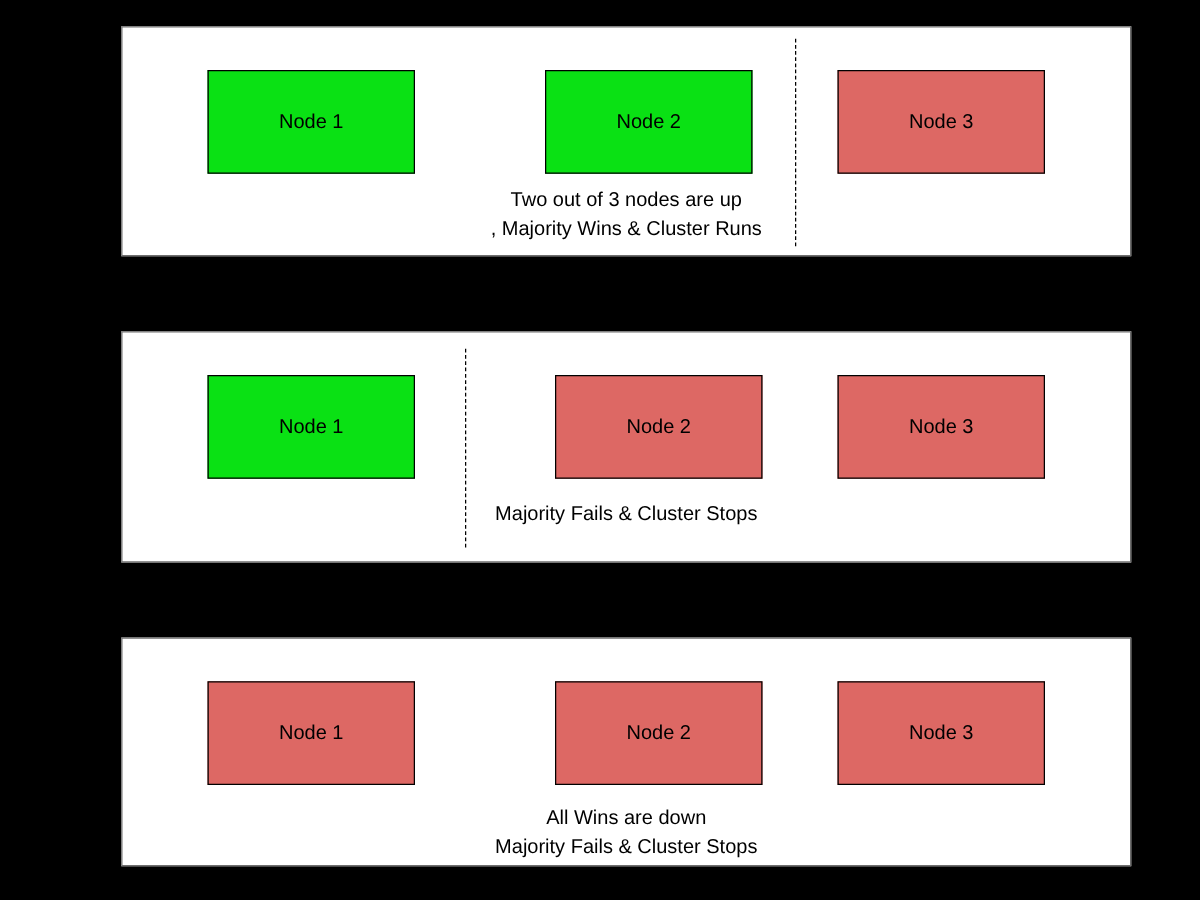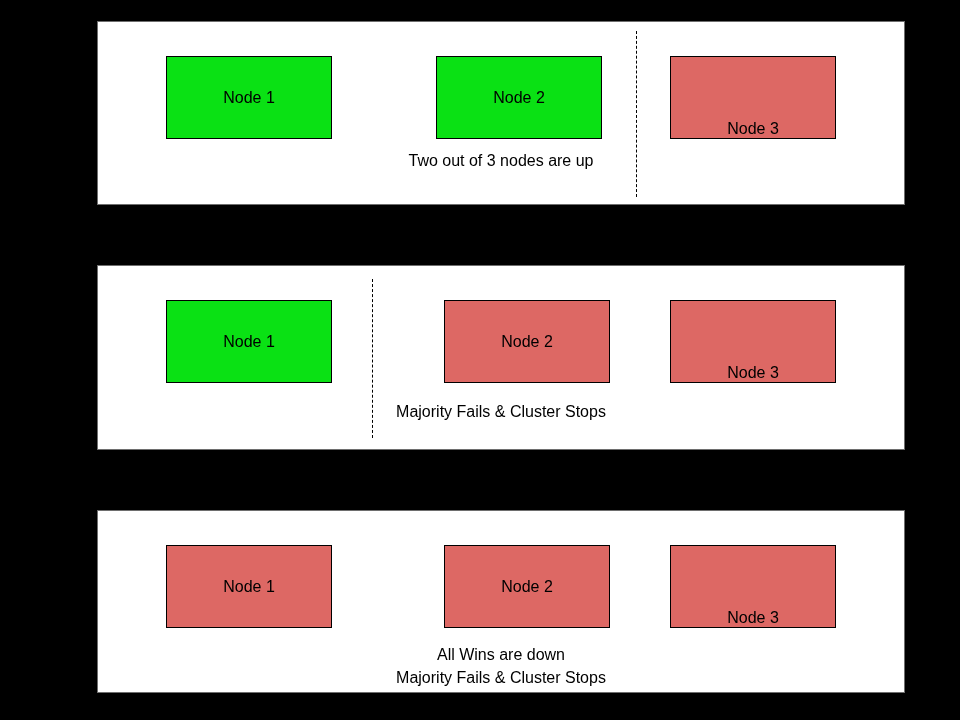--- a/index.html
+++ b/index.html
@@ -36,21 +36,21 @@
     justify-content: center;
     font-size: 16px;
     color: var(--text, #000);
   }
   .status-up   { background: var(--node-up, #0ae114); }
   .status-down { background: var(--node-down, #dd6864); }
 
   .n1 { left: 68px;  top: 34px; }
   .n2 { left: 310px; top: 34px; margin-left: 28px; }
   #panel-2 .n2, #panel-3 .n2 { left: 318px; }
-  .n3 { left: 572px; top: 34px; align-items: flex-end; }
+  .n3 { left: 572px; top: 34px; }
 
   .divider {
     position: absolute;
     width: 0;
     border-left: 1px dashed var(--node-border, #000);
   }
   #panel-1 .divider { left: 538px; top: 9px;  height: 166px; }
   #panel-2 .divider { left: 274px; top: 13px; height: 159px; }
 
   .caption {
@@ -77,20 +77,21 @@
     </div>
     <div class="node n2 status-up">
       <span>Node 2</span>
     </div>
     <div class="divider"></div>
     <div class="node n3 status-down">
       <span>Node 3</span>
     </div>
     <div class="caption">
       <div>Two out of 3 nodes are up</div>
+      <div>, Majority Wins &amp; Cluster Runs</div>
     </div>
   </div>
 
   <div class="panel" id="panel-2">
     <div class="node n1 status-up">
       <span>Node 1</span>
     </div>
     <div class="divider"></div>
     <div class="node n2 status-down">
       <span>Node 2</span>

